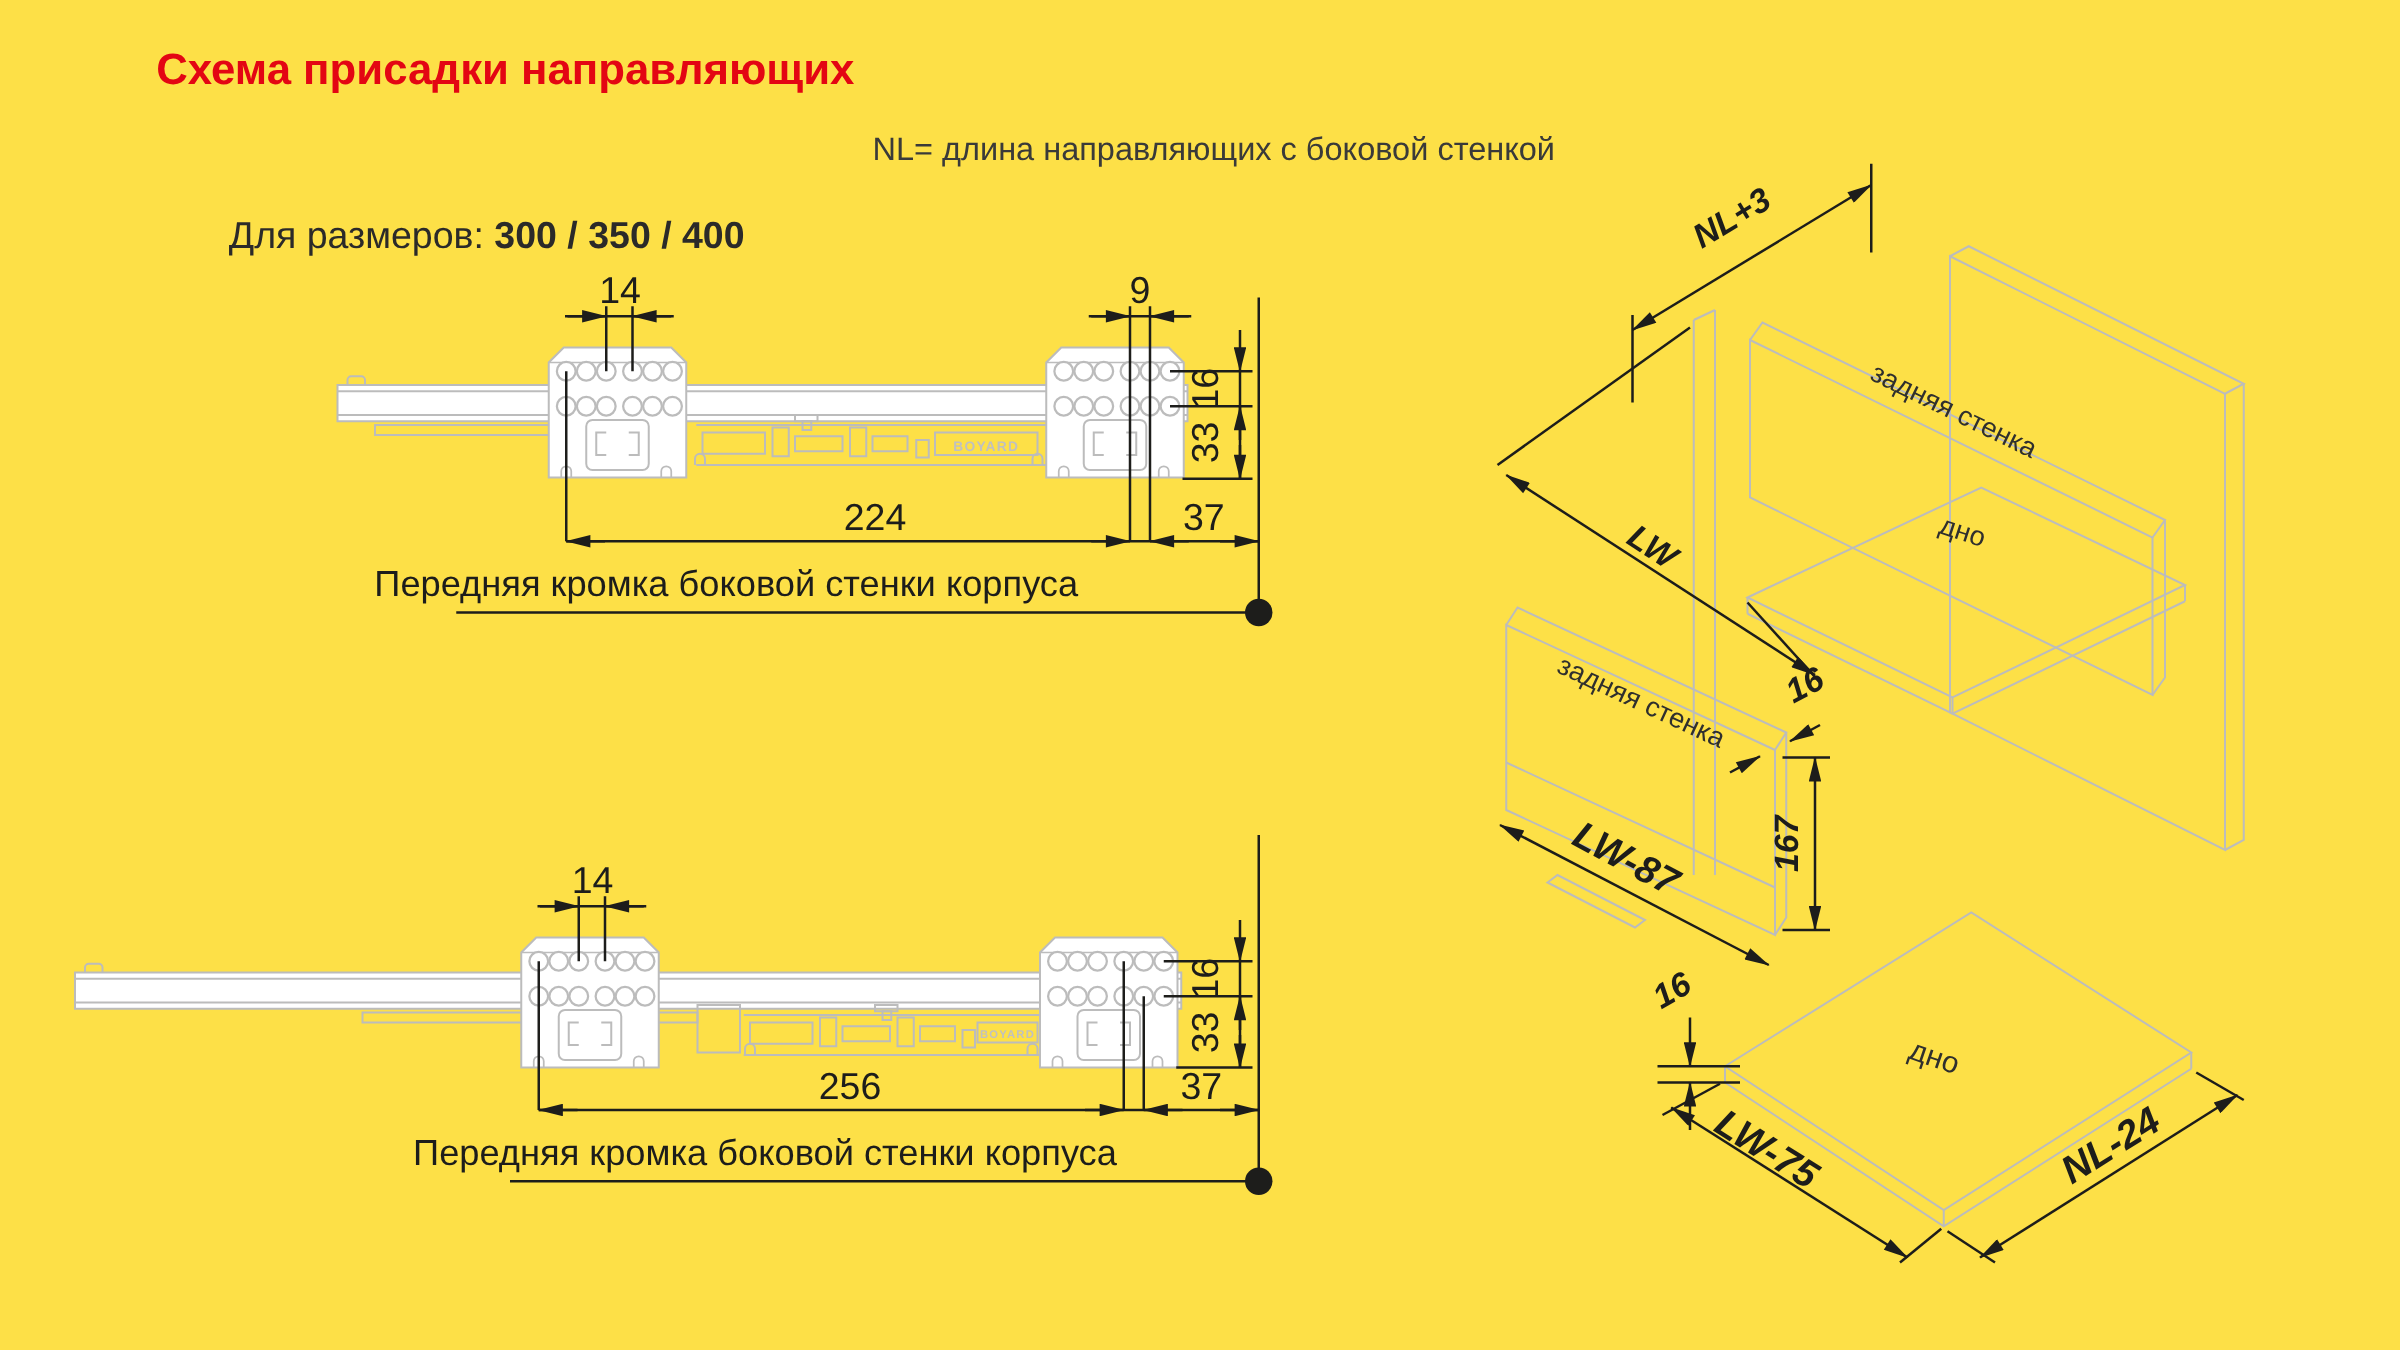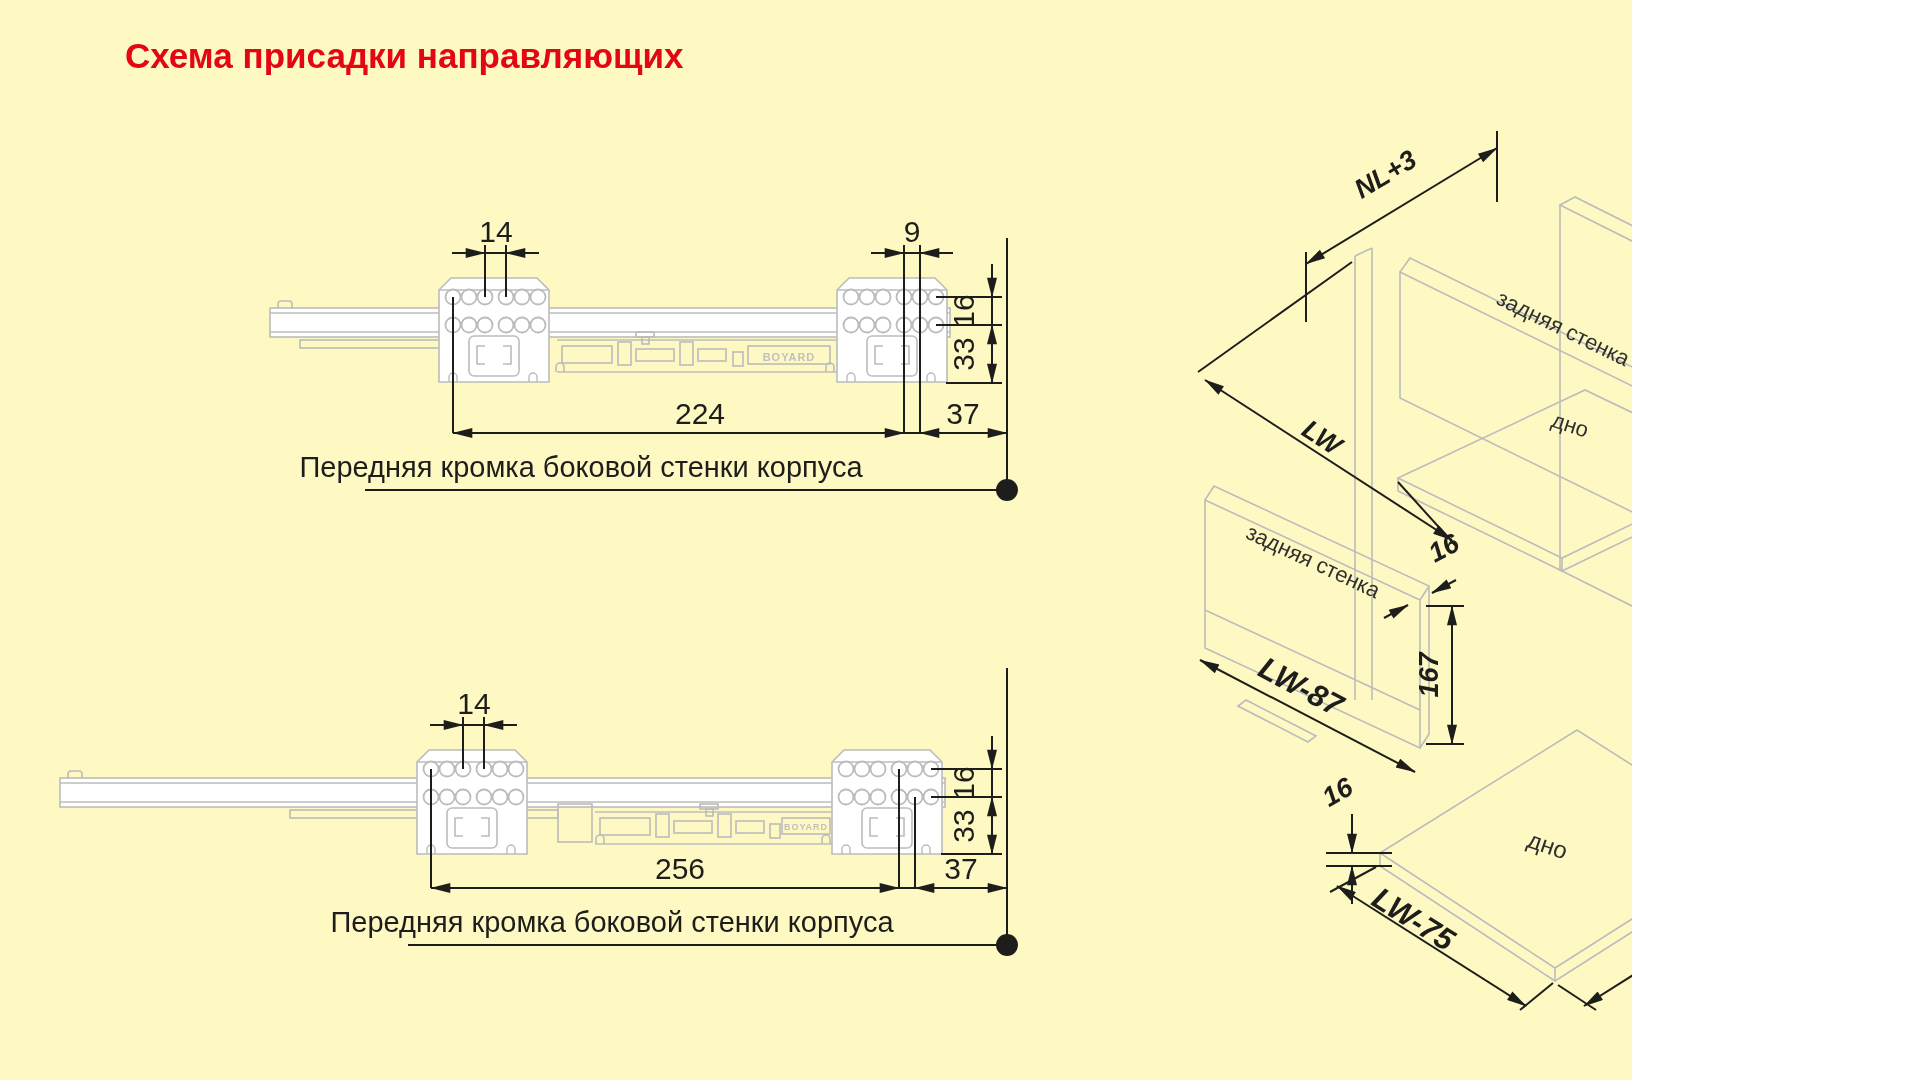--- a/index.html
+++ b/index.html
@@ -1,16 +1,16 @@
 <!DOCTYPE html>
 <html><head>
 <meta charset="utf-8">
 <style>
   html,body{margin:0;padding:0;background:#fff;}
-  .page{position:relative;width:1632px;height:1080px;background:#fef9c3;overflow:hidden;
+  .page{position:relative;width:1920px;height:1080px;background:#fde047;overflow:hidden;
         font-family:"Liberation Sans",sans-serif;}
   .abs{position:absolute;white-space:nowrap;}
   .title{font-size:35px;font-weight:bold;color:#e30613;letter-spacing:0px;}
   .subtitle{font-size:26px;color:#3a3a39;}
   .sizelabel{font-size:30px;color:#2b2a29;}
   .sizelabel b{font-weight:bold;}
   svg{position:absolute;left:0;top:0;}
   svg text{font-family:"Liberation Sans",sans-serif;fill:#1d1d1b;}
   .dimtxt{font-size:30px;}
   .edgetxt{font-size:29px;}
@@ -18,21 +18,26 @@
   .isodim{font-size:27px;font-weight:bold;font-style:italic;}
   .isodimbig{font-size:31px;font-weight:bold;font-style:italic;}
   .brandtxt{font-size:11px;font-weight:bold;fill:#c0c0c0;letter-spacing:1px;}
 </style>
 </head>
 <body>
 
 <div class="page">
 
   <div class="abs title" style="left:125px;top:36px;">Схема присадки направляющих</div>
-
+  <div class="abs subtitle" style="left:698px;top:104px;">NL= длина направляющих с боковой стенкой</div>
+
+  <div class="abs sizelabel" style="left:183px;top:172px;">
+    <span>Для размеров:</span>
+    <b>300 / 350 / 400</b>
+  </div>
 
   <svg width="1920" height="1080" viewBox="0 0 1920 1080">
     <defs>
       <marker id="arr" viewBox="0 0 14 7" refX="13.5" refY="3.5" markerWidth="22" markerHeight="10" markerUnits="userSpaceOnUse" orient="auto-start-reverse">
         <path d="M0,0 L14,3.5 L0,7 Z" fill="#1d1d1b"></path>
       </marker>
 
       <g id="bracket">
         <path d="M0,104 V12 L12,0 H98 L110,12 V104 Z" fill="#ffffff" stroke="#bcbcbc" stroke-width="1.6"></path>
         <line x1="0" y1="12" x2="110" y2="12" stroke="#bcbcbc" stroke-width="1.3"></line>

